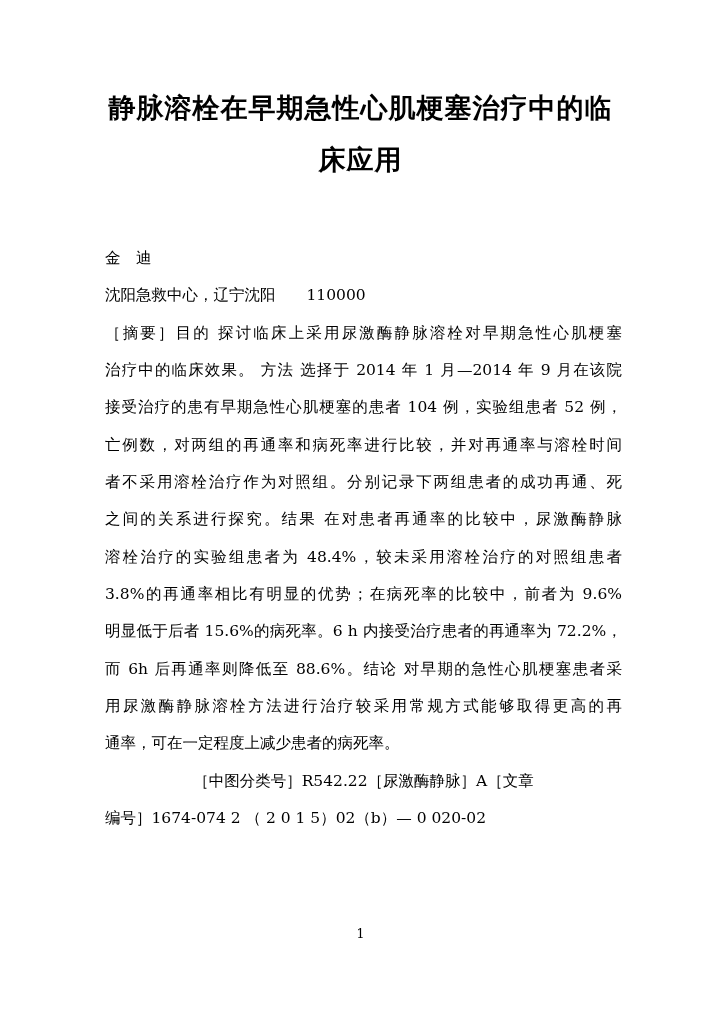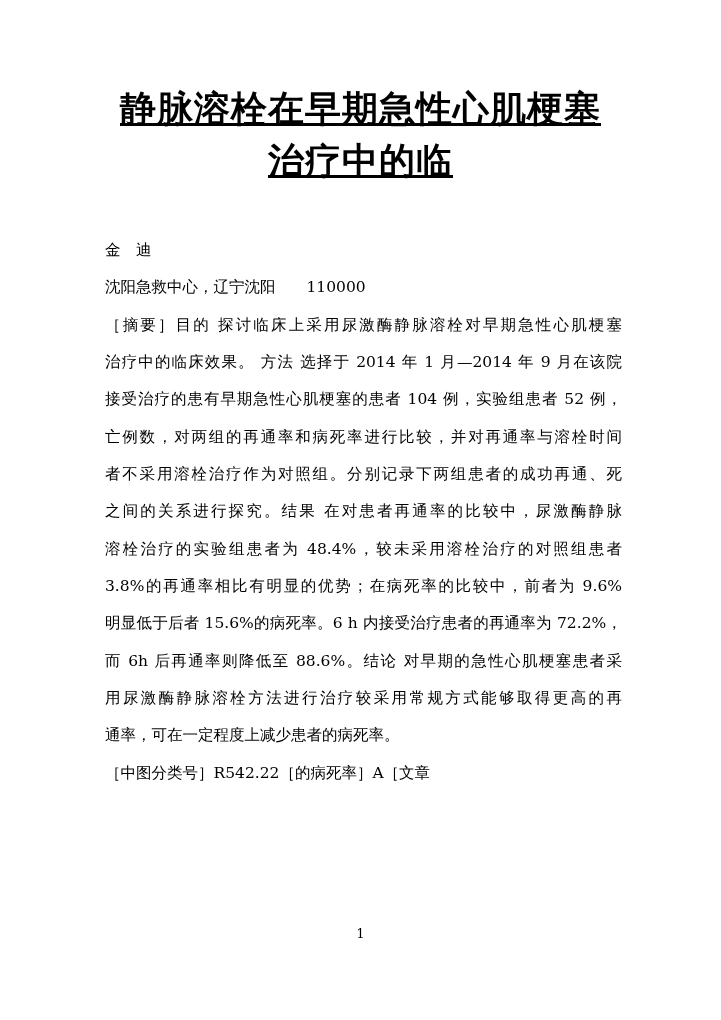--- a/index.html
+++ b/index.html
@@ -3,47 +3,47 @@
 <meta charset="utf-8">
 <style>
   html,body { margin:0; padding:0; background:#ffffff; }
   .page {
     position:relative; width:721px; height:1020px; background:#ffffff;
     color:#000; font-family:"DejaVu Serif","Liberation Serif",serif;
     overflow:hidden;
   }
   .title {
     position:absolute; top:82px; left:102px; width:517px;
-    text-align:center; font-size:36px; font-weight:bold; line-height:52px;
+    text-align:center; font-size:27px; font-weight:bold; line-height:52px;
     letter-spacing:1px;
-    text-decoration:underline;
   }
   .body {
-    position:absolute; top:232px; left:105px; width:517px;
+    position:absolute; top:240px; left:105px; width:517px;
     font-size:15.5px; line-height:37.33px;
   }
   .bline { white-space:nowrap; }
   .jline {
     text-align:justify; text-align-last:justify; white-space:nowrap;
   }
   .clsline {
-    display:flex; justify-content:flex-start; white-space:nowrap;
+    display:flex; justify-content:center; white-space:nowrap;
   }
   .pagenum {
     position:absolute; top:925px; left:0; width:721px;
     text-align:center; font-size:12.5px; line-height:18px;
   }
 </style>
 </head>
 <body>
 
 <div class="page">
 
   <div class="title">
     <div>静脉溶栓在早期急性心肌梗塞治疗中的临</div>
+    <div>床应用</div>
   </div>
 
   <div class="body">
     <div class="bline">金　迪</div>
     <div class="bline">沈阳急救中心，辽宁沈阳　　110000</div>
 
     <div class="jline">［摘要］目的 探讨临床上采用尿激酶静脉溶栓对早期急性心肌梗塞</div>
     <div class="jline">治疗中的临床效果。 方法 选择于 2014 年 1 月—2014 年 9 月在该院</div>
     <div class="jline">接受治疗的患有早期急性心肌梗塞的患者 104 例，实验组患者 52 例，</div>
     <div class="jline">亡例数，对两组的再通率和病死率进行比较，并对再通率与溶栓时间</div>
@@ -52,21 +52,22 @@
     <div class="jline">溶栓治疗的实验组患者为 48.4%，较未采用溶栓治疗的对照组患者</div>
     <div class="jline">3.8%的再通率相比有明显的优势；在病死率的比较中，前者为 9.6%</div>
     <div class="jline">明显低于后者 15.6%的病死率。6 h 内接受治疗患者的再通率为 72.2%，</div>
     <div class="jline">而 6h 后再通率则降低至 88.6%。结论 对早期的急性心肌梗塞患者采</div>
     <div class="jline">用尿激酶静脉溶栓方法进行治疗较采用常规方式能够取得更高的再</div>
     <div class="bline">通率，可在一定程度上减少患者的病死率。</div>
 
 
     <div class="clsline">
       <span>［中图分类号］R542.22</span>
-      <span>［的病死率］A</span>
+      <span>［尿激酶静脉］A</span>
       <span>［文章</span>
     </div>
 
+    <div class="bline">编号］1674-074 2 （ 2 0 1 5）02（b）— 0 020-02</div>
   </div>
 
   <div class="pagenum">1</div>
 
 </div>
 
 </body></html>

